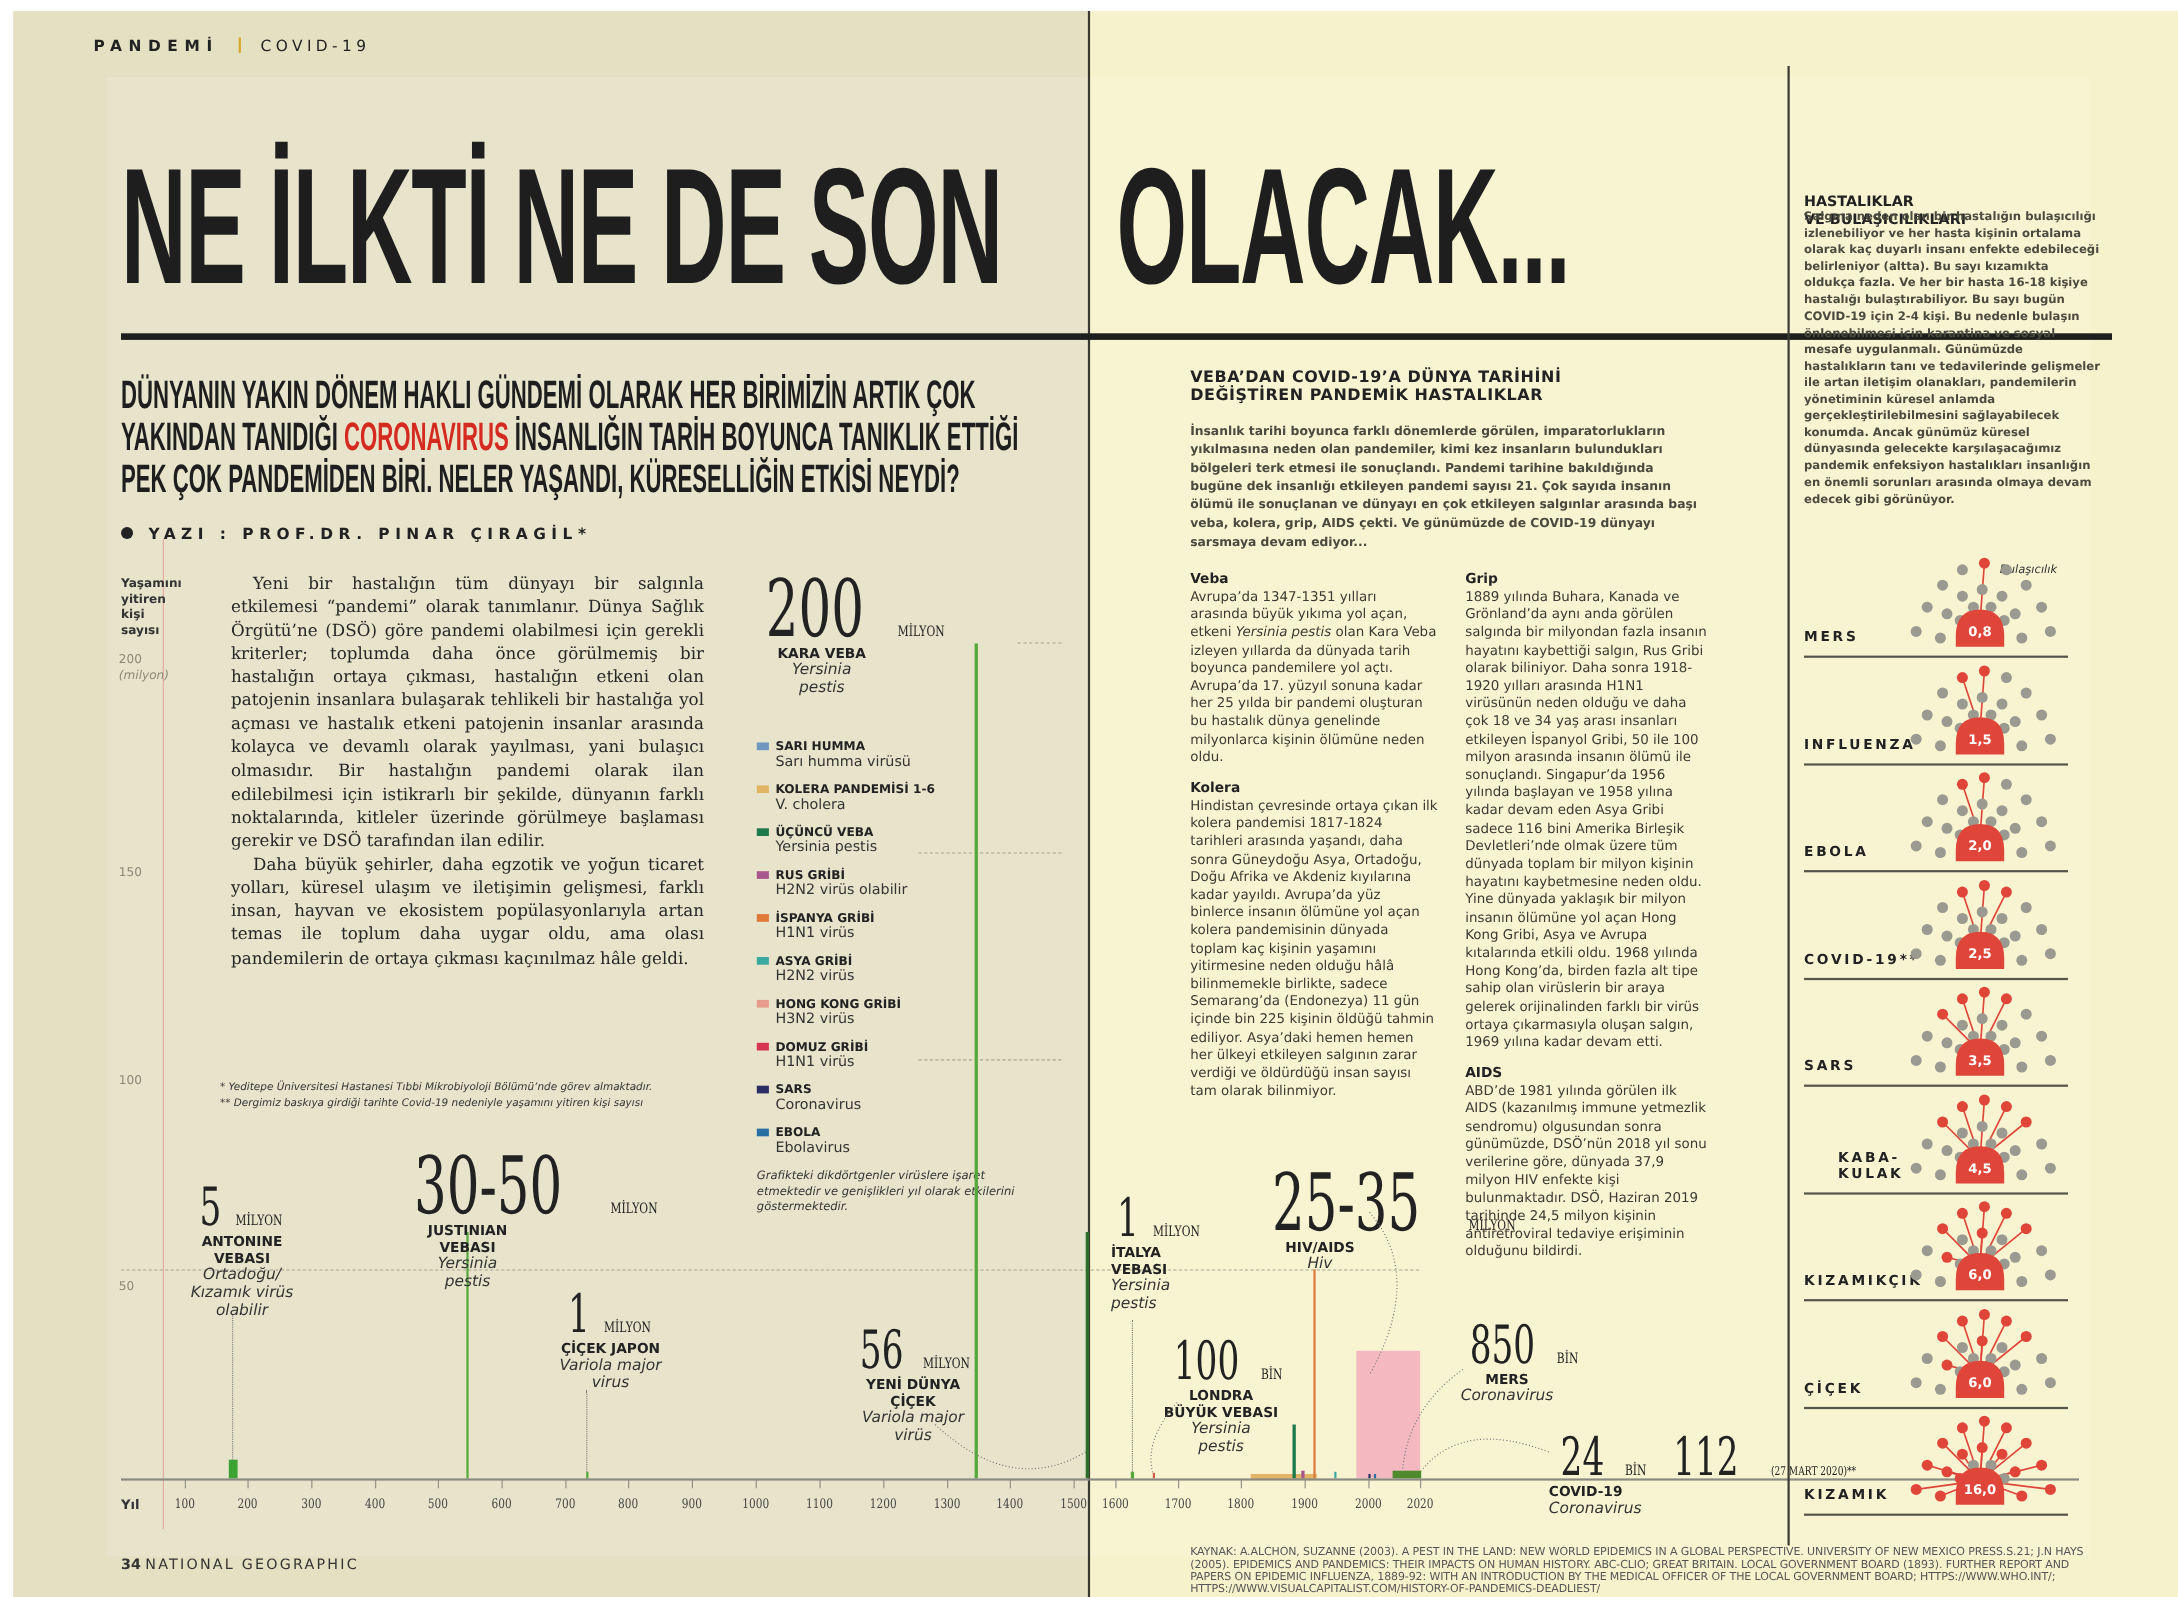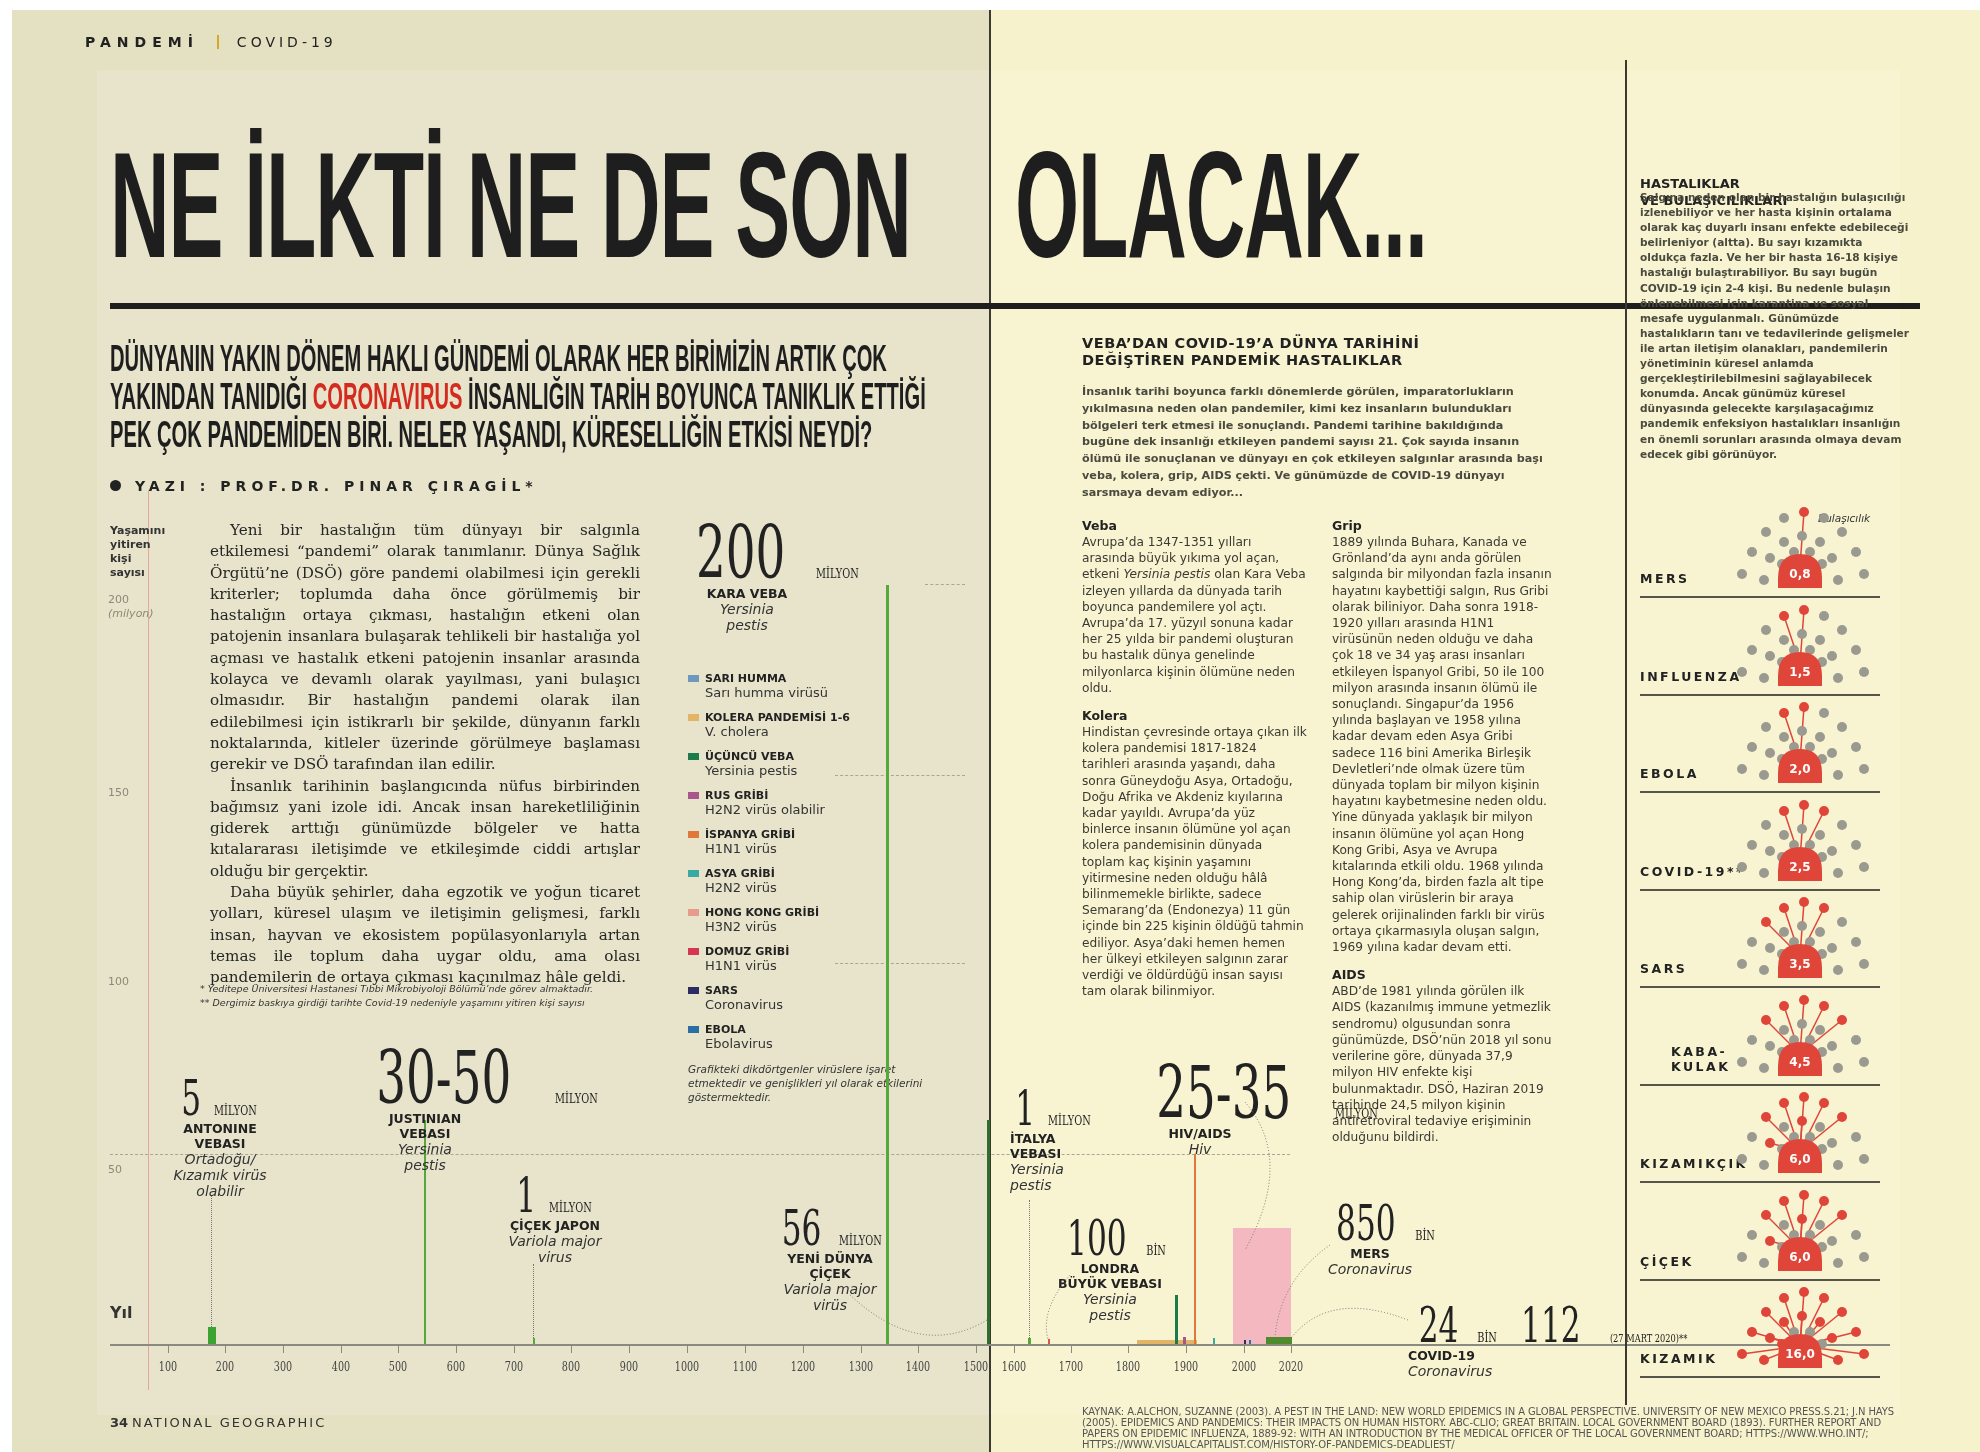--- a/index.html
+++ b/index.html
@@ -48,21 +48,21 @@
   .callout { position: absolute; text-align: center; color: #222; }
   .callout .num { font-family: "DejaVu Serif", serif; font-size: 48px; line-height: 46px; transform: scaleX(0.65); display: inline-block; transform-origin: center bottom; }
   .callout .num.big { font-size: 72px; line-height: 66px; }
   .callout .unit { font-family: "DejaVu Serif", serif; font-size: 13px; display: inline-block; transform: scaleX(0.75); }
   .callout .name { font-size: 12.5px; font-weight: bold; line-height: 15px; }
   .callout .agent { font-size: 14px; font-style: italic; line-height: 16px; color: #333; }
   .callout .numrow { white-space: nowrap; }
   .baseline { left: 110px; top: 1344px; width: 1780px; height: 2px; background: #8a8a80; }
   .xtick { position: absolute; top: 1345px; width: 1px; height: 8px; background: #8a8a80; }
   .xlabel { position: absolute; top: 1360px; font-family: "DejaVu Serif", serif; font-size: 12px; color: #444; transform: translateX(-50%) scaleX(0.8); }
-  .xtitle { left: 110px; top: 1303px; font-size: 16px; font-weight: bold; color: #333; }
+  .xtitle { left: 110px; top: 1361px; font-size: 12px; font-weight: bold; color: #333; }
 
   .folio { left: 110px; top: 1415px; font-size: 13px; letter-spacing: 2px; color: #333; }
   .folio b { letter-spacing: 0; margin-right: 4px; }
 
   .right-h { left: 1082px; top: 335px; font-size: 14.5px; font-weight: bold; line-height: 17px; color: #222; letter-spacing: 0.5px; }
   .right-intro { left: 1082px; top: 384px; width: 470px; font-size: 11.2px; font-weight: bold; line-height: 16.8px; color: #4a4a3e; }
   .rcol { width: 225px; font-size: 12.2px; line-height: 16.2px; color: #3a3a32; }
   .rcol h4 { font-size: 12.5px; font-weight: bold; color: #222; line-height: 16px; }
   .rcol p { margin-bottom: 12px; }
 
@@ -112,21 +112,20 @@
 <div class="abs ytick" style="left:108px;top:975px;">100</div>
 <div class="abs ytick" style="left:108px;top:1163px;">50</div>
 
 <div class="abs gridline" style="left:925px;top:584px;width:40px;"></div>
 <div class="abs gridline" style="left:835px;top:775px;width:130px;"></div>
 <div class="abs gridline" style="left:835px;top:963px;width:130px;"></div>
 <div class="abs gridline" style="left:110px;top:1154px;width:1180px;"></div>
 
 <div class="abs body-col">
   <p>Yeni bir hastalığın tüm dünyayı bir salgınla etkilemesi “pandemi” olarak tanımlanır. Dünya Sağlık Örgütü’ne (DSÖ) göre pandemi olabilmesi için gerekli kriterler; toplumda daha önce görülmemiş bir hastalığın ortaya çıkması, hastalığın etkeni olan patojenin insanlara bulaşarak tehlikeli bir hastalığa yol açması ve hastalık etkeni patojenin insanlar arasında kolayca ve devamlı olarak yayılması, yani bulaşıcı olmasıdır. Bir hastalığın pandemi olarak ilan edilebilmesi için istikrarlı bir şekilde, dünyanın farklı noktalarında, kitleler üzerinde görülmeye başlaması gerekir ve DSÖ tarafından ilan edilir.</p>
-  <p>İnsanlık tarihinin başlangıcında nüfus birbirinden bağımsız yani izole idi. Ancak insan hareketliliğinin giderek arttığı günümüzde bölgeler ve hatta kıtalararası iletişimde ve etkileşimde ciddi artışlar olduğu bir gerçektir.</p>
   <p>Daha büyük şehirler, daha egzotik ve yoğun ticaret yolları, küresel ulaşım ve iletişimin gelişmesi, farklı insan, hayvan ve ekosistem popülasyonlarıyla artan temas ile toplum daha uygar oldu, ama olası pandemilerin de ortaya çıkması kaçınılmaz hâle geldi.</p>
 </div>
 <div class="abs footnotes">
   <div>* Yeditepe Üniversitesi Hastanesi Tıbbi Mikrobiyoloji Bölümü’nde görev almaktadır.</div>
   <div>** Dergimiz baskıya girdiği tarihte Covid-19 nedeniyle yaşamını yitiren kişi sayısı</div>
 </div>
 
 <div class="abs legend">
   <div class="legend-item">
       <span class="legend-swatch" style="background:#6f98bf"></span>

